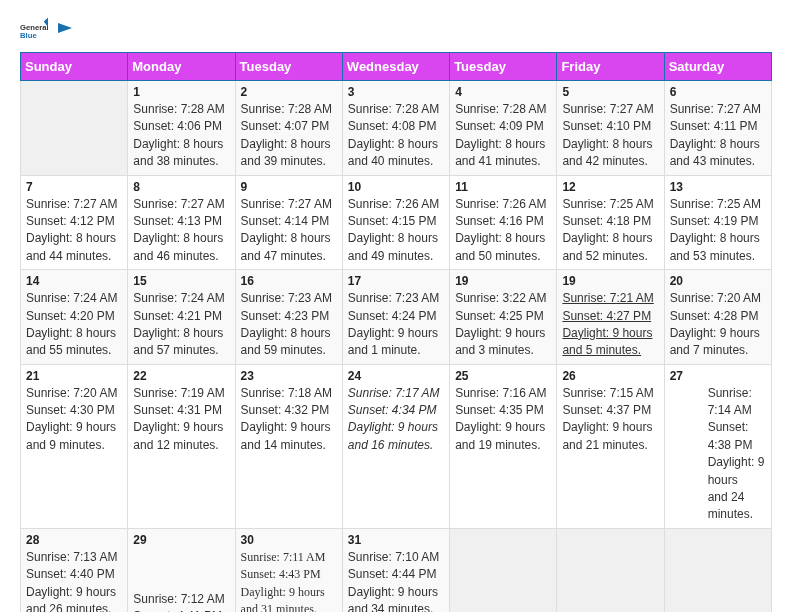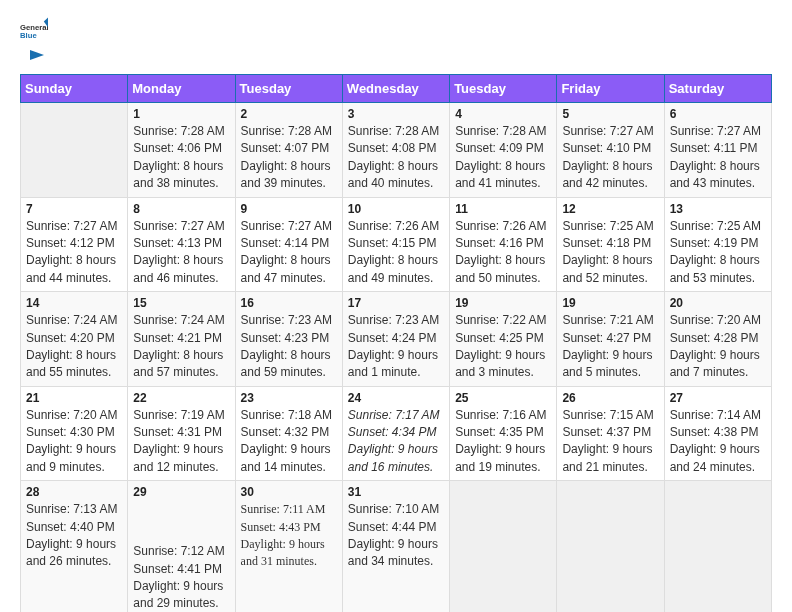--- a/index.html
+++ b/index.html
@@ -13,21 +13,20 @@
     .header {
       display: flex;
       justify-content: space-between;
       align-items: flex-start;
       margin-bottom: 8px;
     }
     .logo {
       display: flex;
       align-items: center;
       gap: 4px;
-      flex-direction: column;
     }
     .logo-text-general {
       font-size: 18px;
       font-weight: bold;
       color: #333;
       line-height: 1;
     }
     .logo-text-blue {
       font-size: 18px;
       font-weight: bold;
@@ -51,21 +50,21 @@
       font-size: 15px;
       color: #444;
       margin-top: 2px;
     }
     table {
       width: 100%;
       border-collapse: collapse;
       margin-top: 6px;
     }
     thead tr th {
-      background: #8b5cf6;
+      background: #d946ef;
       color: #fff;
       font-size: 13px;
       font-weight: bold;
       padding: 6px 4px;
       text-align: left;
       border: 1px solid #1a6faf;
       margin-top: 24px;
     }
     tbody tr td {
       vertical-align: top;
@@ -255,28 +254,28 @@
         </td>
         <td>
           <span class="day-num">17</span>
           <div class="day-info" style="white-space: pre-line;">Sunrise: 7:23 AM
 Sunset: 4:24 PM
 Daylight: 9 hours
 and 1 minute.</div>
         </td>
         <td>
           <span class="day-num">19</span>
-          <div class="day-info" style="white-space: pre-line;">Sunrise: 7:22 AM
+          <div class="day-info" style="white-space: pre-line;">Sunrise: 3:22 AM
 Sunset: 4:25 PM
 Daylight: 9 hours
 and 3 minutes.</div>
         </td>
         <td>
           <span class="day-num">19</span>
-          <div class="day-info" style="white-space: pre-line;">Sunrise: 7:21 AM
+          <div class="day-info" style="white-space: pre-line; text-decoration: underline;">Sunrise: 7:21 AM
 Sunset: 4:27 PM
 Daylight: 9 hours
 and 5 minutes.</div>
         </td>
         <td>
           <span class="day-num">20</span>
           <div class="day-info" style="white-space: pre-line;">Sunrise: 7:20 AM
 Sunset: 4:28 PM
 Daylight: 9 hours
 and 7 minutes.</div>
@@ -320,21 +319,21 @@
         </td>
         <td>
           <span class="day-num">26</span>
           <div class="day-info" style="white-space: pre-line;">Sunrise: 7:15 AM
 Sunset: 4:37 PM
 Daylight: 9 hours
 and 21 minutes.</div>
         </td>
         <td>
           <span class="day-num">27</span>
-          <div class="day-info" style="white-space: pre-line;">Sunrise: 7:14 AM
+          <div class="day-info" style="white-space: pre-line; margin-left: 38px;">Sunrise: 7:14 AM
 Sunset: 4:38 PM
 Daylight: 9 hours
 and 24 minutes.</div>
         </td>
       </tr>
       <tr>
         <td>
           <span class="day-num">28</span>
           <div class="day-info" style="white-space: pre-line;">Sunrise: 7:13 AM
 Sunset: 4:40 PM

